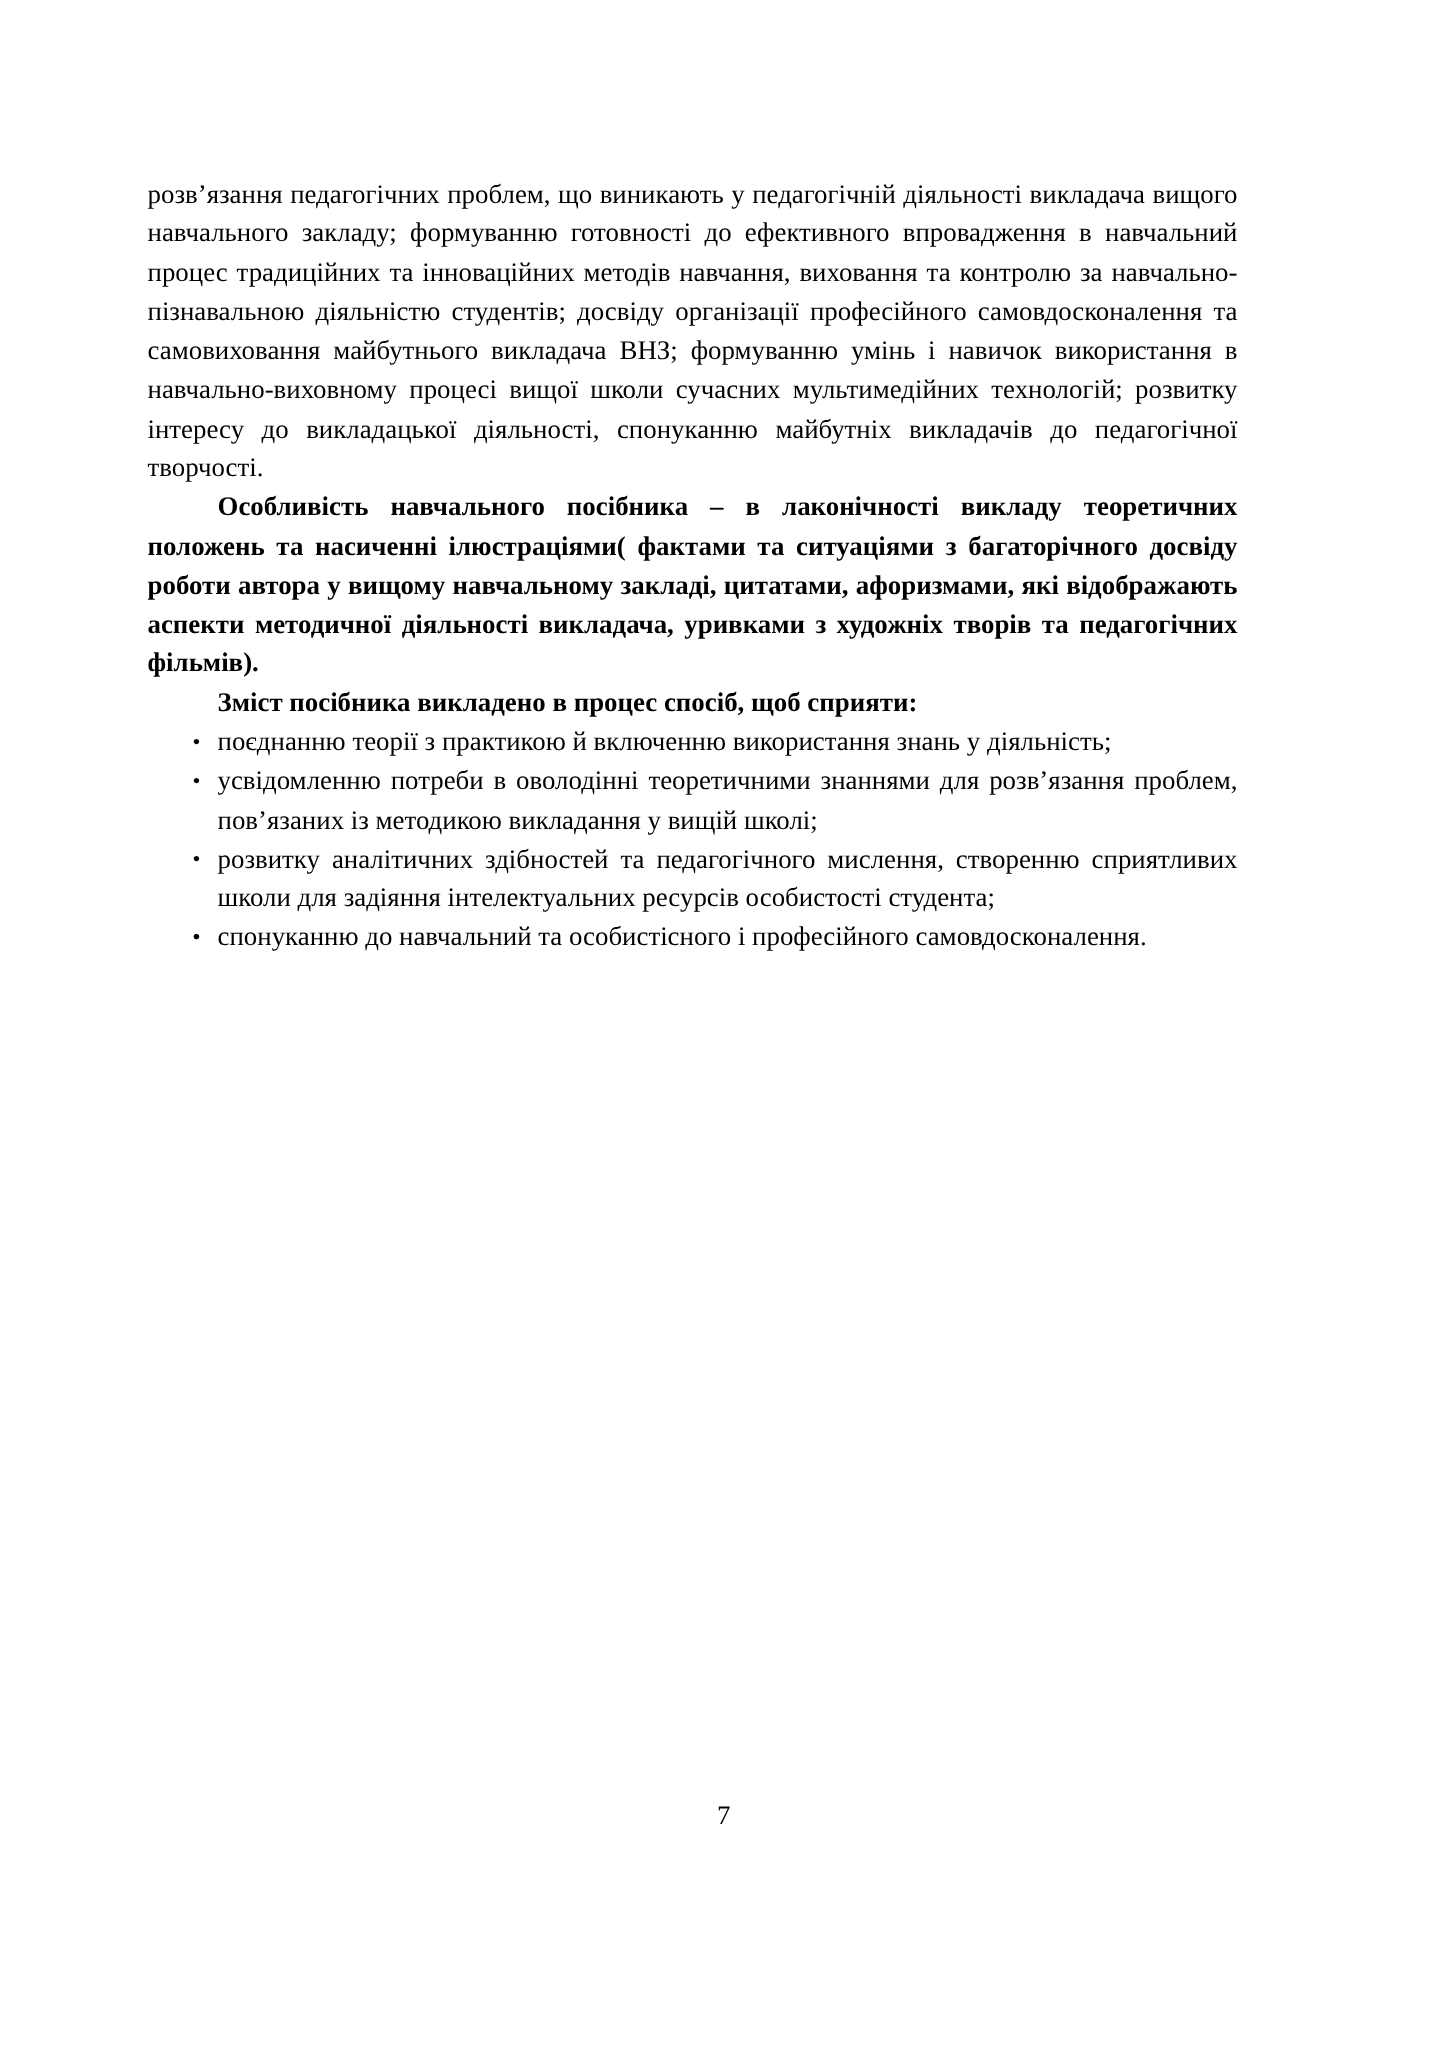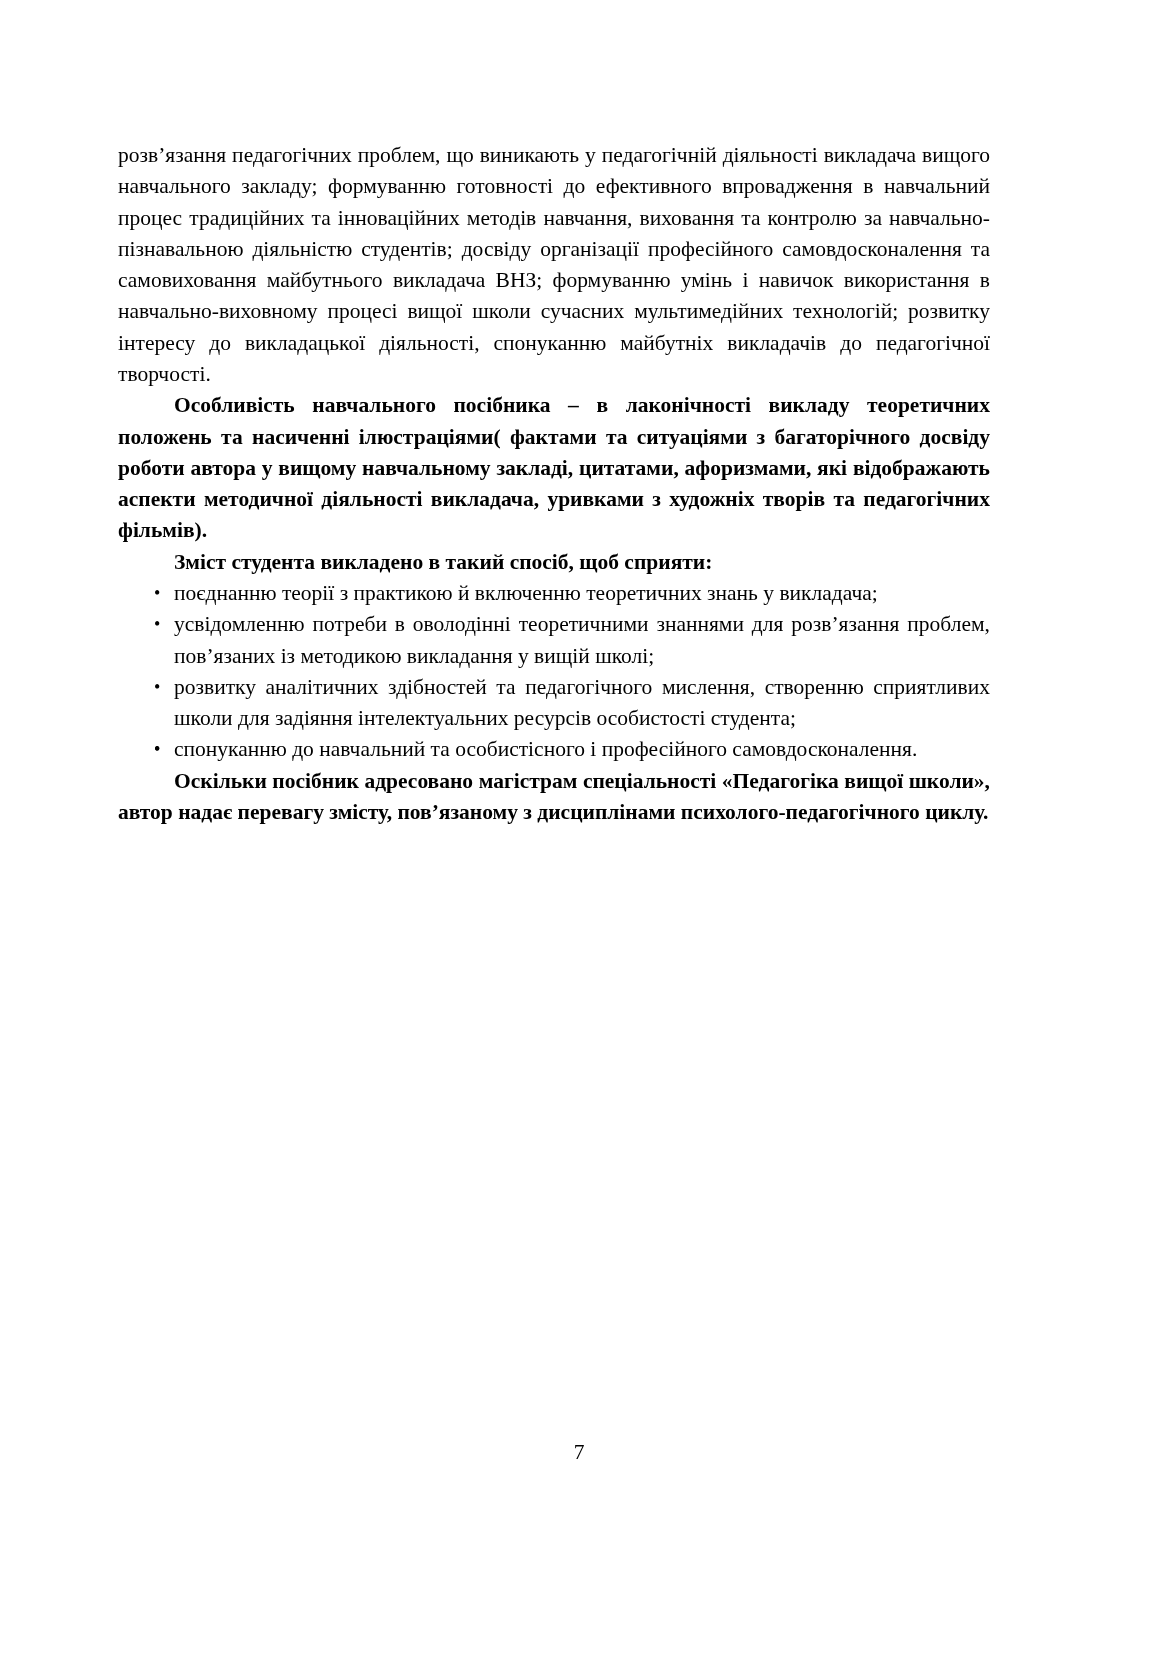--- a/index.html
+++ b/index.html
@@ -69,42 +69,41 @@
 </head>
 <body>
 
 <div class="page">
   <div class="content">
 
     <p class="body-par">розв’язання педагогічних проблем, що виникають у педагогічній діяльності викладача вищого навчального закладу; формуванню готовності до ефективного впровадження в навчальний процес традиційних та інноваційних методів навчання, виховання та контролю за навчально-пізнавальною діяльністю студентів; досвіду організації професійного самовдосконалення та самовиховання майбутнього викладача ВНЗ; формуванню умінь і навичок використання в навчально-виховному процесі вищої школи сучасних мультимедійних технологій; розвитку інтересу до викладацької діяльності, спонуканню майбутніх викладачів до педагогічної творчості.</p>
 
     <p class="body-par indent">Особливість навчального посібника – в лаконічності викладу теоретичних положень та насиченні ілюстраціями( фактами та ситуаціями з багаторічного досвіду роботи автора у вищому навчальному закладі, цитатами, афоризмами, які відображають аспекти методичної діяльності викладача, уривками з художніх творів та педагогічних фільмів).</p>
 
-    <p class="body-par indent">Зміст студента викладено в такий спосіб, щоб сприяти:</p>
+    <p class="body-par indent">Зміст посібника викладено в процес спосіб, щоб сприяти:</p>
 
     <ul class="bullets">
       <li>
         <span class="bullet-mark">•</span>
-        <span>поєднанню теорії з практикою й включенню теоретичних знань у викладача;</span>
+        <span>поєднанню теорії з практикою й включенню використання знань у діяльність;</span>
       </li>
       <li>
         <span class="bullet-mark">•</span>
         <span>усвідомленню потреби в оволодінні теоретичними знаннями для розв’язання проблем, пов’язаних із методикою викладання у вищій школі;</span>
       </li>
       <li>
         <span class="bullet-mark">•</span>
         <span>розвитку аналітичних здібностей та педагогічного мислення, створенню сприятливих школи для задіяння інтелектуальних ресурсів особистості студента;</span>
       </li>
       <li>
         <span class="bullet-mark">•</span>
       </li>
       <li>
         <span class="bullet-mark">•</span>
         <span>спонуканню до навчальний та особистісного і професійного самовдосконалення.</span>
       </li>
     </ul>
 
-    <p class="body-par indent">Оскільки посібник адресовано магістрам спеціальності «Педагогіка вищої школи», автор надає перевагу змісту, пов’язаному з дисциплінами психолого-педагогічного циклу.</p>
 
   </div>
 
   <div class="page-number">7</div>
 </div>
 
 </body></html>

